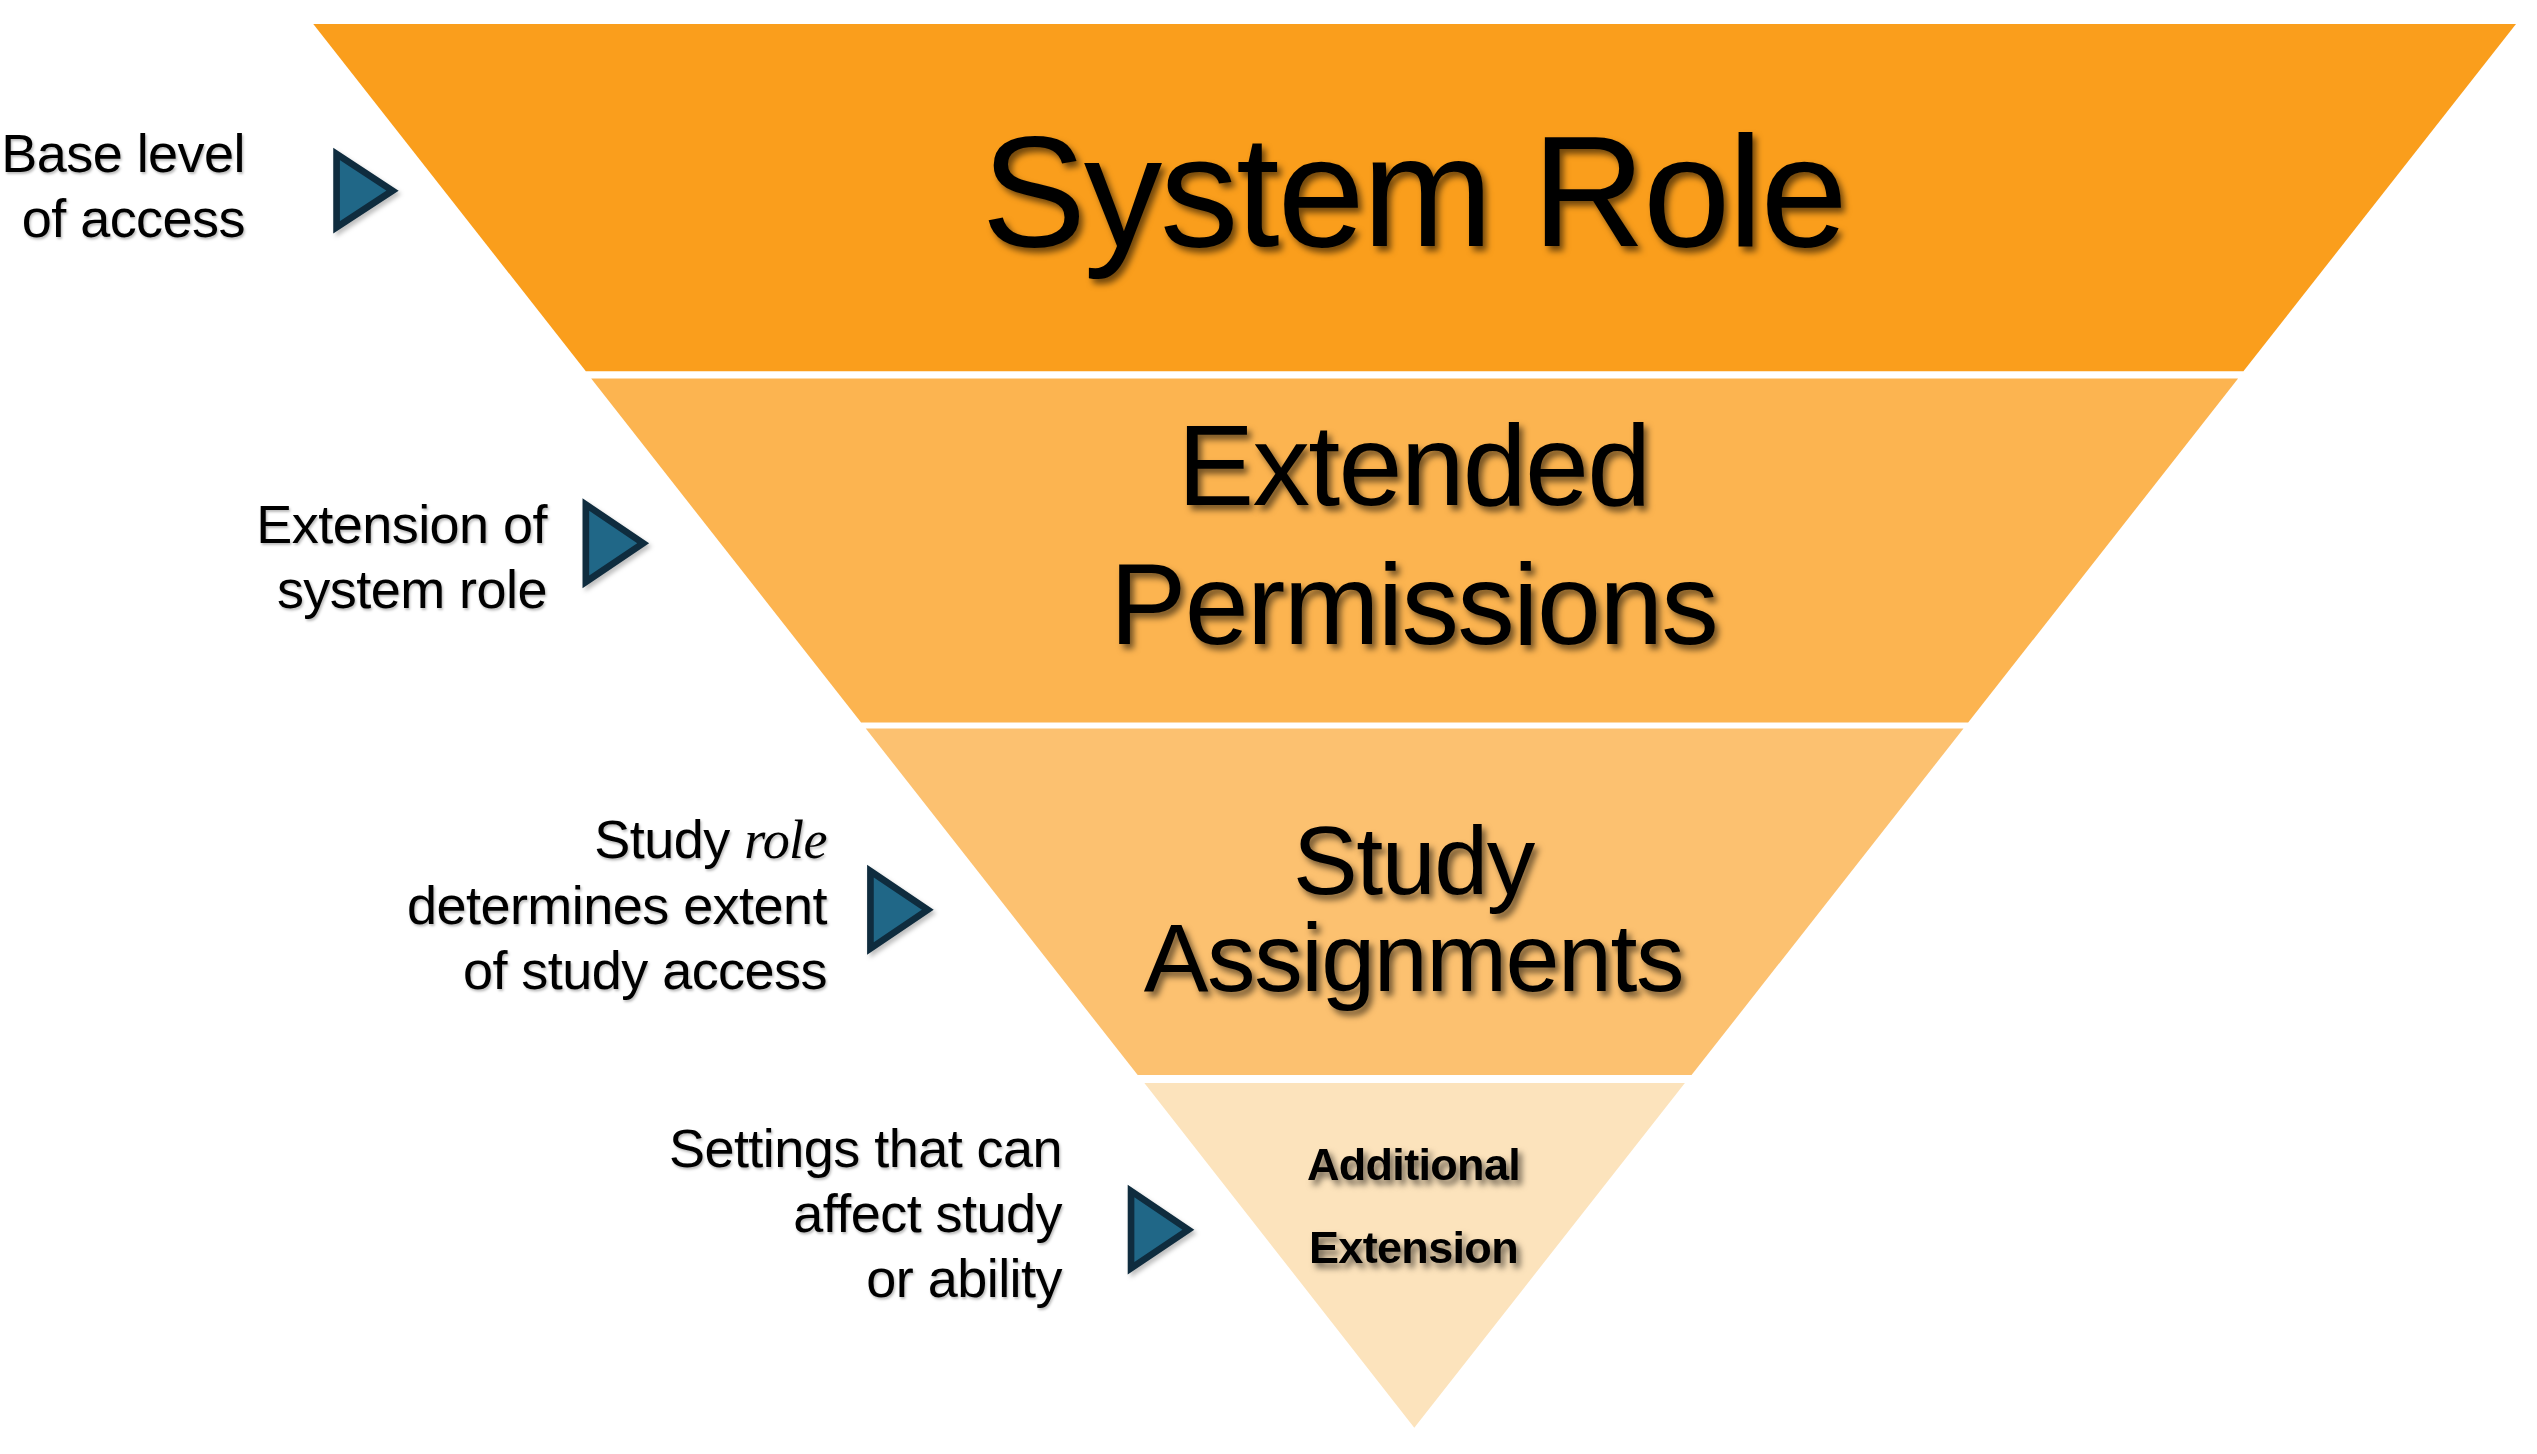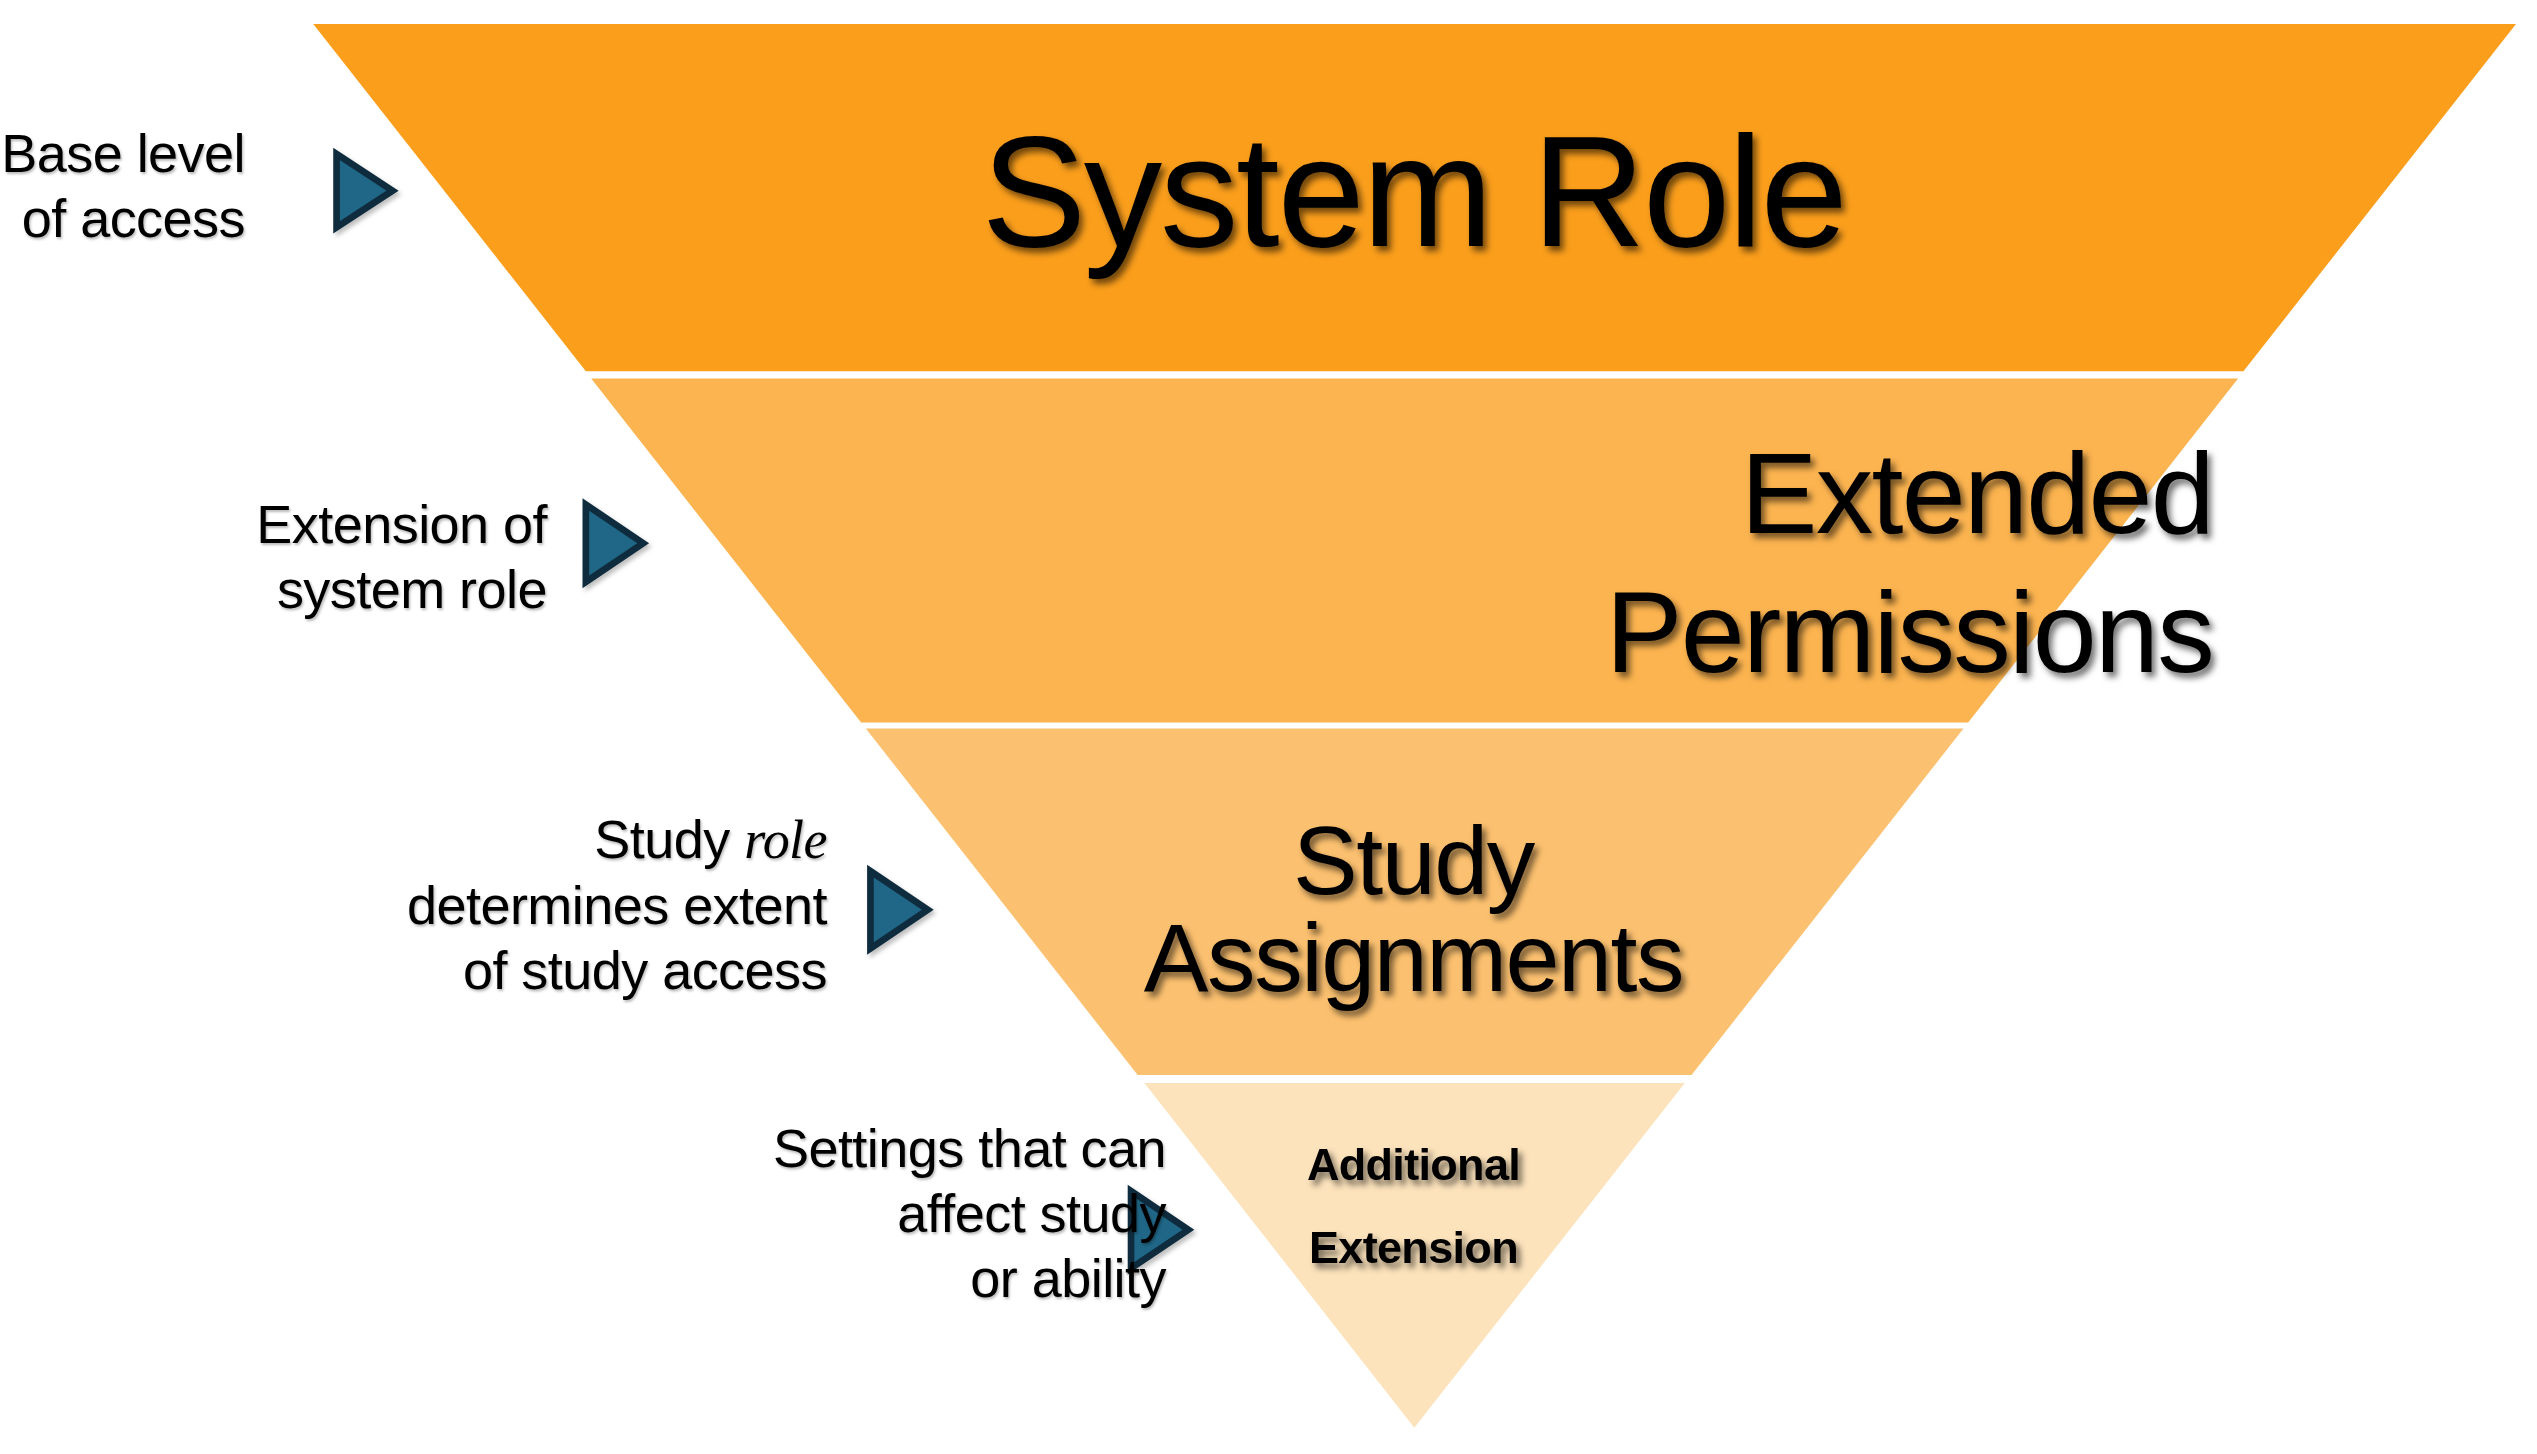--- a/index.html
+++ b/index.html
@@ -35,38 +35,38 @@
     position: absolute;
     left: 614px;
     width: 1599px;
     text-align: center;
     color: var(--text-color, #000000);
     letter-spacing: -0.015em;
     text-shadow: 4px 5.3px 6px rgba(0,0,0,0.55);
     white-space: nowrap;
   }
   .band-label-1 { top: 113px;  font-size: 157px; line-height: 157px; }
-  .band-label-2 { top: 424px;  font-size: 115px; line-height: 139px; text-align: right; }
+  .band-label-2 { top: 396px;  font-size: 115px; line-height: 139px; }
   .band-label-3 { top: 812px; font-size: 97px; line-height: 97px; }
   .band-label-4 { top: 1123px; font-size: 45px;  line-height: 83px; font-weight: bold; }
   .annotation {
     position: absolute;
     width: 933px;
     text-align: right;
     color: var(--text-color, #000000);
     font-size: 54px;
     line-height: 65px;
     letter-spacing: -0.01em;
     text-shadow: 1.3px 2px 2.7px rgba(0,0,0,0.28);
     white-space: nowrap;
   }
   .annotation-1 { top: 121px;  right: 2293px; }
   .annotation-2 { top: 492px;  right: 1991px; }
   .annotation-3 { top: 807px; right: 1711px; }
-  .annotation-4 { top: 1116px; right: 1372px; text-align: right; }
+  .annotation-4 { top: 1116px; right: 1476px; text-align: right; }
   .italic { font-style: italic; font-family: Liberation Serif, serif; }
 </style>
 </head>
 <body>
 
 <div class="stage">
 
   <svg class="funnel-svg" viewBox="0 0 3808 2183">
     <polygon points="470,36 3775,36 3366,557 879,557" fill="#fa9e1c"></polygon>
     <polygon points="887,568 3358,568 2953,1084 1292,1084" fill="#fcb450"></polygon>

